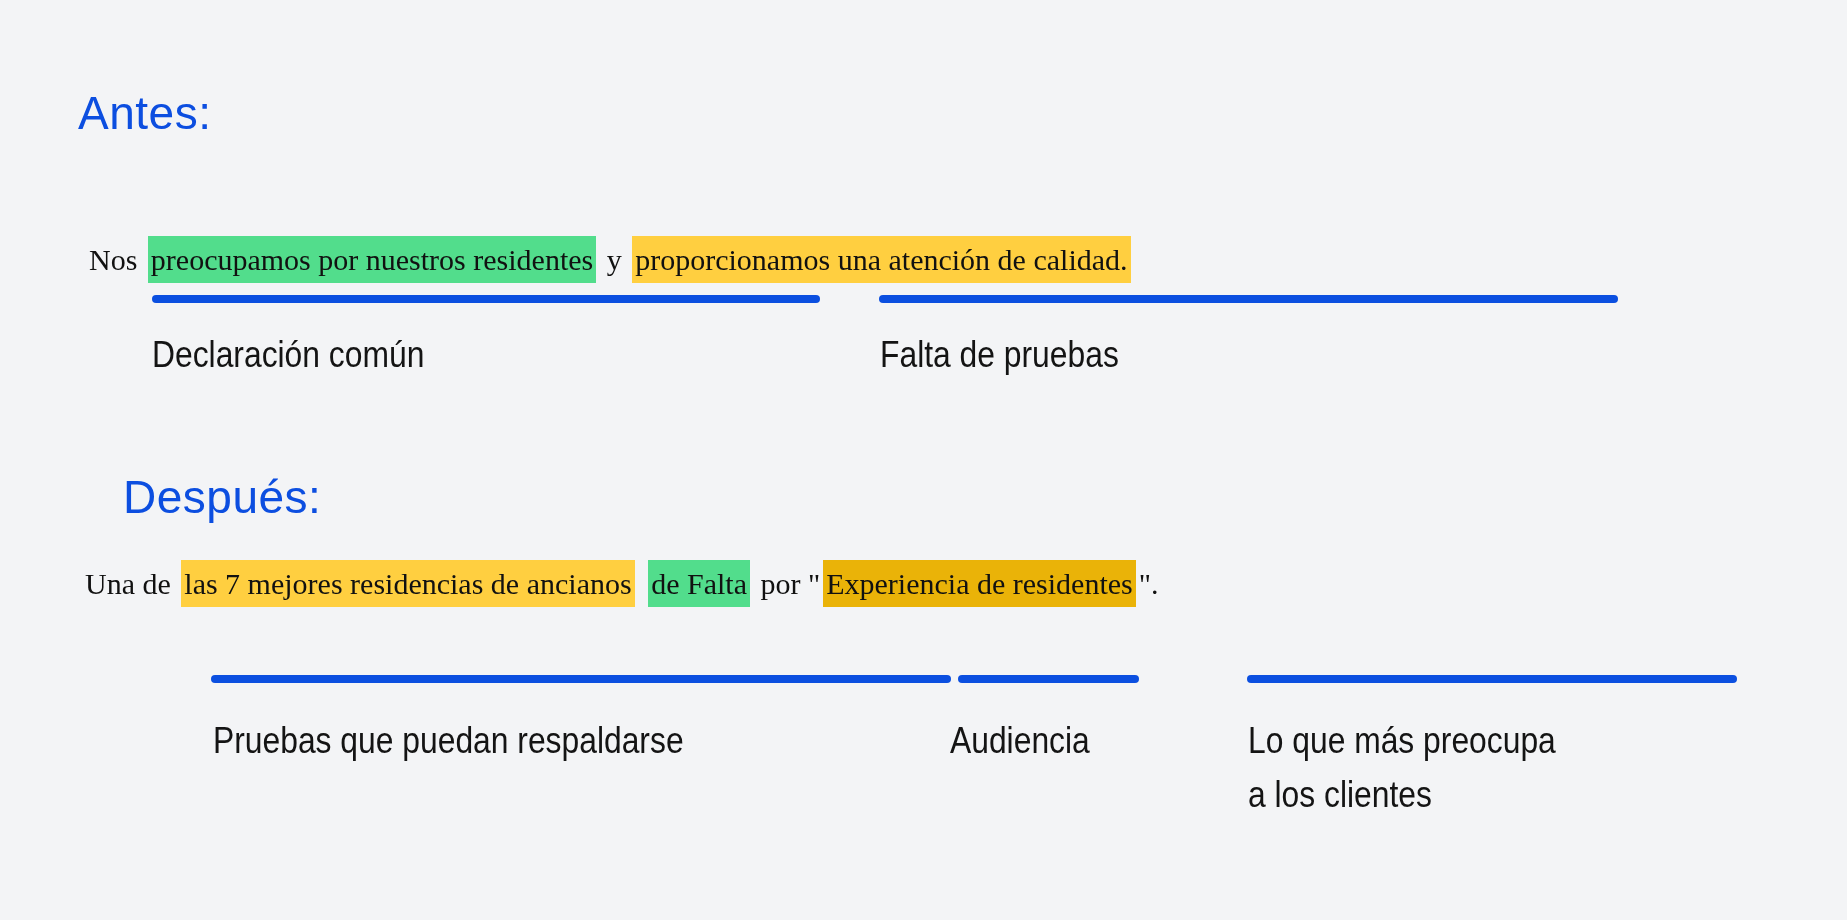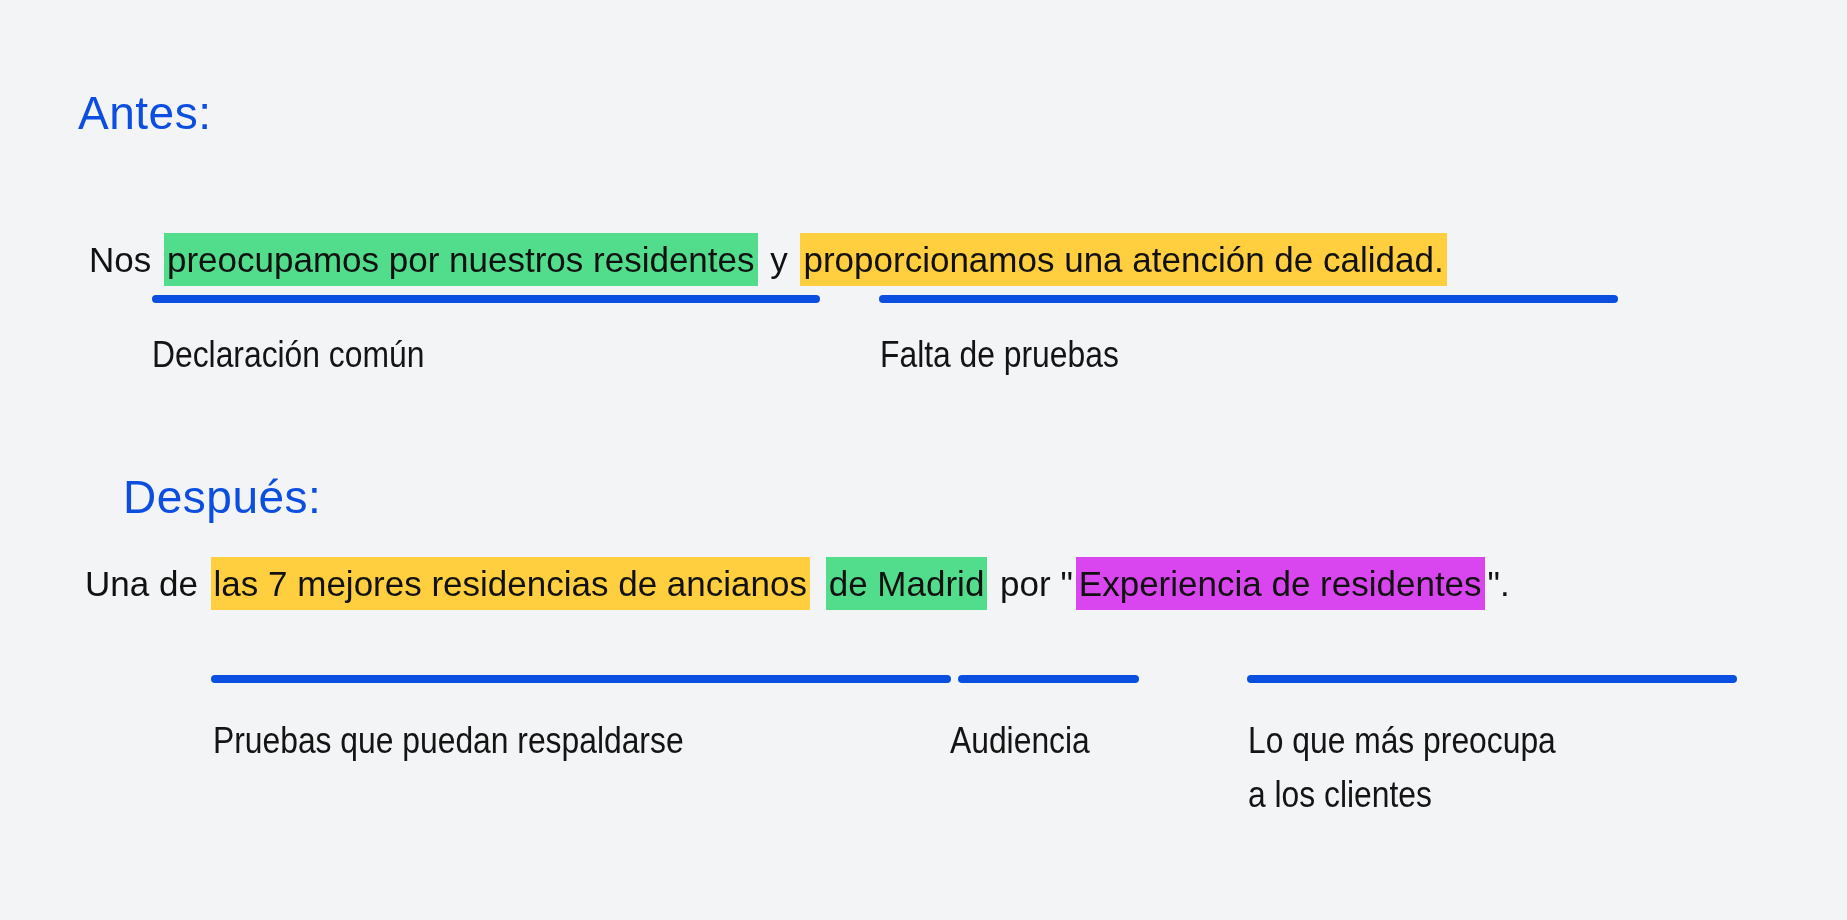--- a/index.html
+++ b/index.html
@@ -30,41 +30,41 @@
     font-weight: 400;
     letter-spacing: 0.5px;
     white-space: nowrap;
   }
   #heading-antes   { left: 78px;  top: 86px; }
   #heading-despues { left: 84px;  top: 470px; margin-left: 39px; }
 
   
   .sentence {
     position: absolute;
-    font-family: Liberation Sans, sans-serif;
-    font-size: 35px;
+    font-family: Liberation Serif, serif;
+    font-size: 30px;
     line-height: 44px;
     color: #111111;
     white-space: nowrap;
     letter-spacing: 0px;
     text-align: right;
   }
   #sentence-before { left: 86px; top: 238px; }
   #sentence-after  { left: 82px; top: 562px; }
 
   .seg {
     display: inline;
     padding: 7px 3px 7px 3px;
     box-decoration-break: clone;
     -webkit-box-decoration-break: clone;
   }
   .seg.plain  { background: transparent; }
   .seg.green  { background: #52dd8c; }
   .seg.yellow { background: #ffcf40; }
-  .seg.blue   { background: #d946ef; }
+  .seg.blue   { background: #eab308; }
 
   
   .underline-bar {
     position: absolute;
     height: 8px;
     background: #0b4fe0;
     border-radius: 5px;
   }
 
   
@@ -110,21 +110,21 @@
 
   <div class="underline-bar" id="bar-b1"></div>
   <div class="underline-bar" id="bar-b2"></div>
 
   <div class="caption" id="caption-b1">Declaración común</div>
   <div class="caption" id="caption-b2">Falta de pruebas</div>
 
   <div class="section-heading" id="heading-despues">Después:</div>
 
   <div class="sentence" id="sentence-after">
-    <span class="seg plain">Una de </span><span class="seg yellow">las 7 mejores residencias de ancianos</span><span class="seg plain"> </span><span class="seg green">de Madrid</span><span class="seg plain"> por "</span><span class="seg blue">Experiencia de residentes</span><span class="seg plain">".</span>
+    <span class="seg plain">Una de </span><span class="seg yellow">las 7 mejores residencias de ancianos</span><span class="seg plain"> </span><span class="seg green">de Falta</span><span class="seg plain"> por "</span><span class="seg blue">Experiencia de residentes</span><span class="seg plain">".</span>
   </div>
 
   <div class="underline-bar" id="bar-a1"></div>
   <div class="underline-bar" id="bar-a2"></div>
   <div class="underline-bar" id="bar-a3"></div>
 
   <div class="caption" id="caption-a1">Pruebas que puedan respaldarse</div>
   <div class="caption" id="caption-a2">Audiencia</div>
   <div class="caption" id="caption-a3">Lo que más preocupa
 a los clientes</div>

